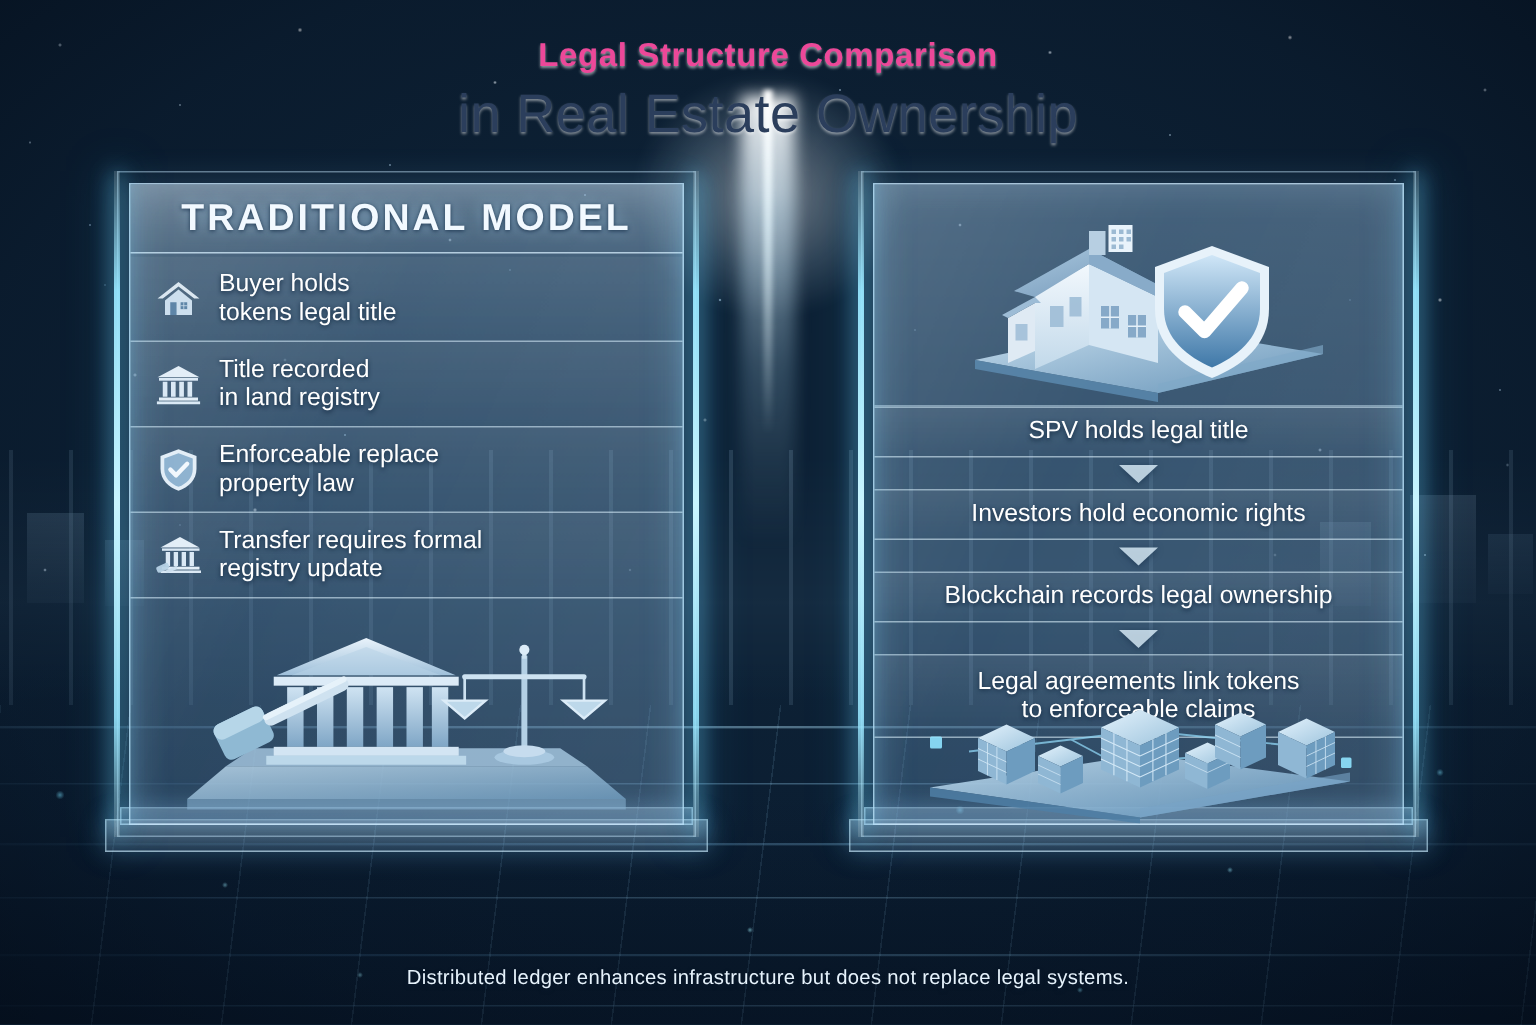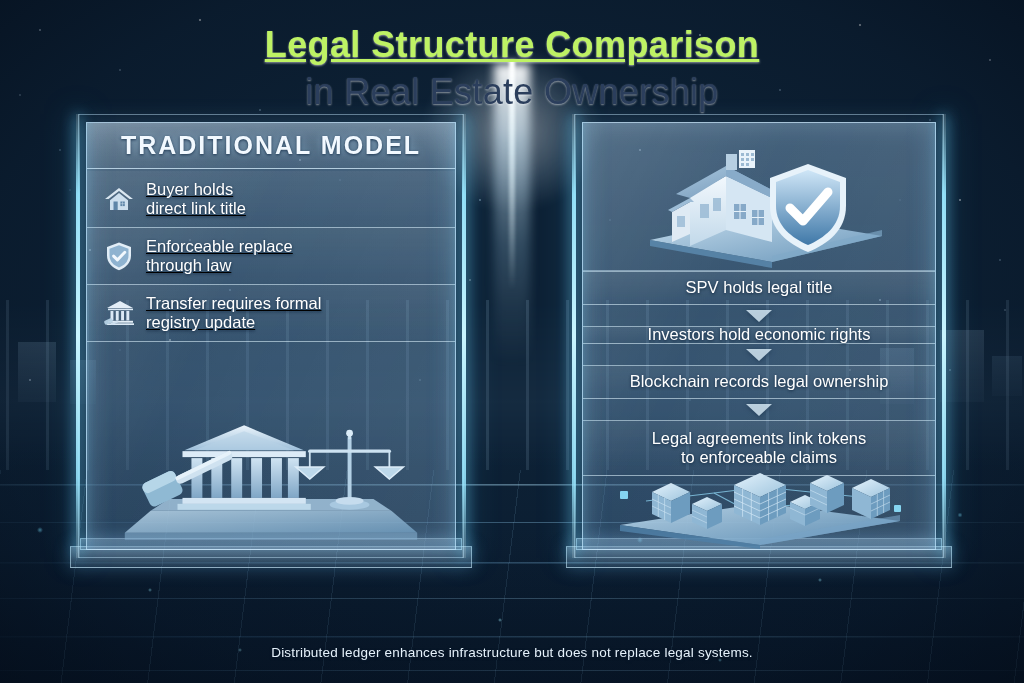--- a/index.html
+++ b/index.html
@@ -160,24 +160,23 @@
     background:radial-gradient(ellipse 120px 110px at 50% 50%, rgba(255,255,255,.42) 0%, rgba(220,240,255,.16) 48%, rgba(255,255,255,0) 75%);
     filter:blur(4px);
   }
 
   
   .title-wrap {
     position:absolute; left:0; top:24px; width:1024px; text-align:center;
     z-index:6;
   }
   .title-line1 {
-    font-size:36px; font-weight:bold; letter-spacing:.4px;
-    color:#bef264;
+    font-size:22px; font-weight:bold; letter-spacing:.4px;
+    color:#ec4899;
     text-shadow:0 1px 2px rgba(255,255,255,.55);
-    text-decoration:underline;
   }
   .title-line2 {
     font-size:36px; font-weight:normal; letter-spacing:.3px;
     color:#2b3e5c; margin-top:5px;
     text-shadow:0 1px 2px rgba(255,255,255,.5);
   }
 
   
   .panel {
     position:absolute; z-index:5;
@@ -211,21 +210,21 @@
     border-bottom:1px solid rgba(214,240,255,.70);
     background:linear-gradient(to bottom, rgba(255,255,255,.16), rgba(255,255,255,.03));
   }
   .panel-header-text {
     font-size:25px; font-weight:bold; letter-spacing:2.0px;
     color:#f2f9ff;
     text-shadow:0 1px 3px rgba(16,40,66,.85), 0 0 10px rgba(175,225,255,.45);
   }
 
   
-  .rowlist { padding:2px 0 11px 0;text-decoration:underline; }
+  .rowlist { padding:2px 0 11px 0; }
   .row {
     display:flex; align-items:center; gap:11px;
     height:57px; padding:0 12px 0 16px;
     border-bottom:1px solid rgba(220,243,255,.55);
     background:linear-gradient(to bottom, rgba(255,255,255,.05), rgba(255,255,255,.0));
   }
   .row .icon { width:32px; height:32px; flex:0 0 32px; }
   .row-label {
     font-size:16.5px; line-height:1.17; color:#ffffff; font-weight:500;
     text-shadow:0 1px 3px rgba(14,36,60,.9);
@@ -236,21 +235,21 @@
   }
 
   
   .hero {
     height:148px; display:flex; align-items:center; justify-content:center;
     border-bottom:1px solid rgba(214,240,255,.45);
   }
   .flow { padding:0; }
   .flow-step {
     display:flex; align-items:center; justify-content:center;
-    text-align:center; padding:0 14px;
+    text-align:center; padding:16px 14px;
     border-top:1px solid rgba(222,244,255,.55);
     border-bottom:1px solid rgba(222,244,255,.55);
     background:linear-gradient(to bottom, rgba(255,255,255,.06), rgba(255,255,255,.0));
   }
   .flow-step.s1{ height:34px; }
   .flow-step.s2{ height:18px; }
   .flow-step.s3{ height:34px; }
   .flow-step.s4{ height:56px; }
   .flow-text {
     font-size:16.5px; line-height:1.17; color:#ffffff; font-weight:500;
@@ -337,36 +336,54 @@
             <path d="M16 5 L30 16 L26.5 16 L16 8 L5.5 16 L2 16 Z" fill="#e3eef7" opacity=".95"></path>
             <path d="M16 10 L25 17.3 L25 27 L7 27 L7 17.3 Z" fill="#cddfee"></path>
             <rect x="10.5" y="18.5" width="4.2" height="8.5" fill="#5f86a8"></rect>
             <rect x="17.4" y="18.5" width="4.4" height="4.6" fill="#5f86a8"></rect>
             <rect x="19.3" y="18.5" width=".5" height="4.6" fill="#cddfee"></rect>
             <rect x="17.4" y="20.6" width="4.4" height=".5" fill="#cddfee"></rect>
           </svg>
         </span>
         <span class="row-label">
           <span>Buyer holds</span><br>
-          <span>direct link title</span>
-        </span>
-      </div>
-
+          <span>tokens legal title</span>
+        </span>
+      </div>
+
+      <div class="row">
+        <span class="icon">
+          <svg viewBox="0 0 32 32" width="32" height="32">
+            <path d="M16 4 L30 11.5 L2 11.5 Z" fill="#e3eef7"></path>
+            <rect x="3" y="12" width="26" height="1.8" fill="#dbe9f5"></rect>
+            <rect x="5.5" y="14.5" width="3.1" height="10" fill="#dbe9f5"></rect>
+            <rect x="11" y="14.5" width="3.1" height="10" fill="#dbe9f5"></rect>
+            <rect x="16.5" y="14.5" width="3.1" height="10" fill="#dbe9f5"></rect>
+            <rect x="22" y="14.5" width="3.1" height="10" fill="#dbe9f5"></rect>
+            <rect x="3" y="25" width="26" height="2.1" fill="#e3eef7"></rect>
+            <rect x="1.6" y="27.6" width="28.8" height="1.9" fill="#dbe9f5"></rect>
+          </svg>
+        </span>
+        <span class="row-label">
+          <span>Title recorded</span><br>
+          <span>in land registry</span>
+        </span>
+      </div>
 
       <div class="row">
         <span class="icon">
           <svg viewBox="0 0 32 32" width="32" height="32">
             <path d="M16 2.5 L28 7 L28 15.5 C28 23 22.5 28 16 30.2 C9.5 28 4 23 4 15.5 L4 7 Z" fill="#e3eef7"></path>
             <path d="M16 5.2 L25.5 8.7 L25.5 15.6 C25.5 21.6 21.2 25.6 16 27.5 C10.8 25.6 6.5 21.6 6.5 15.6 L6.5 8.7 Z" fill="#8fb3d0"></path>
             <path d="M10.6 16.1 L14.4 19.9 L21.8 12.2" fill="none" stroke="#f2f8fd" stroke-width="2.9" stroke-linecap="round" stroke-linejoin="round"></path>
           </svg>
         </span>
         <span class="row-label">
           <span>Enforceable replace</span><br>
-          <span>through law</span>
+          <span>property law</span>
         </span>
       </div>
 
       <div class="row">
         <span class="icon">
           <svg viewBox="0 0 32 32" width="32" height="32">
             <path d="M17 4 L30 11 L4 11 Z" fill="#e3eef7"></path>
             <rect x="5" y="11.6" width="25" height="1.6" fill="#dbe9f5"></rect>
             <rect x="7.5" y="14" width="2.9" height="9.4" fill="#dbe9f5"></rect>
             <rect x="12.8" y="14" width="2.9" height="9.4" fill="#dbe9f5"></rect>

